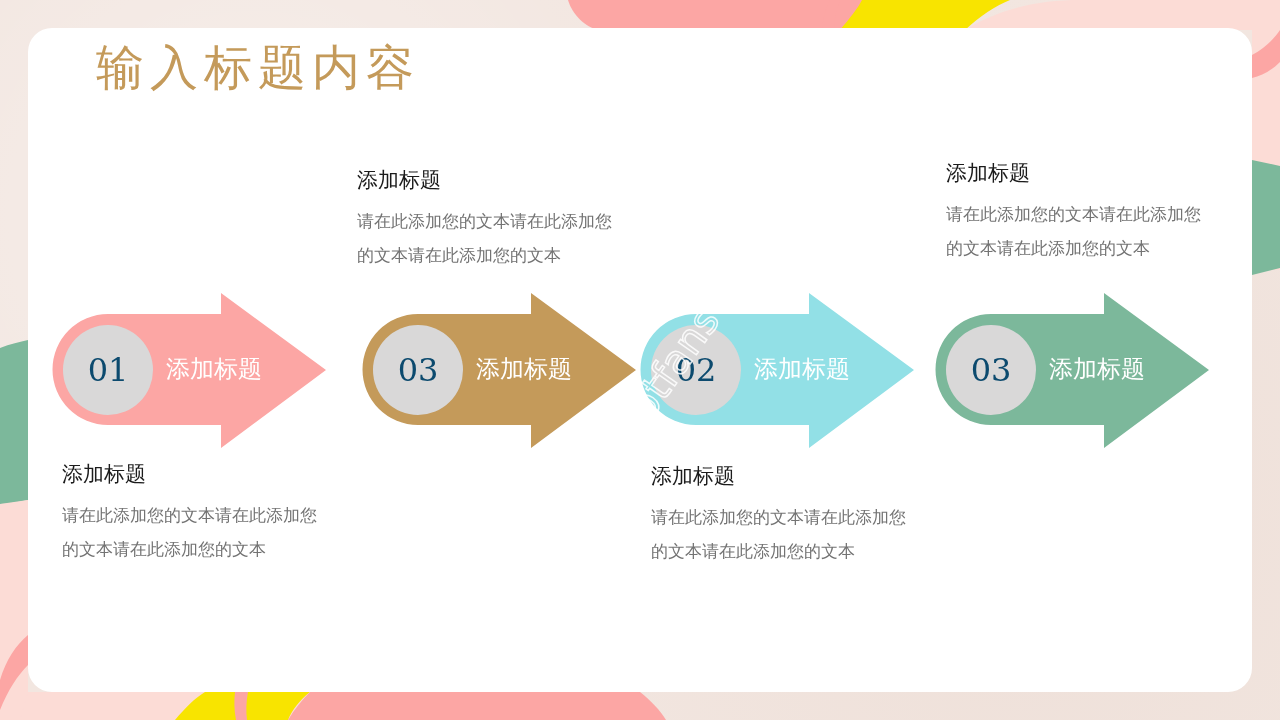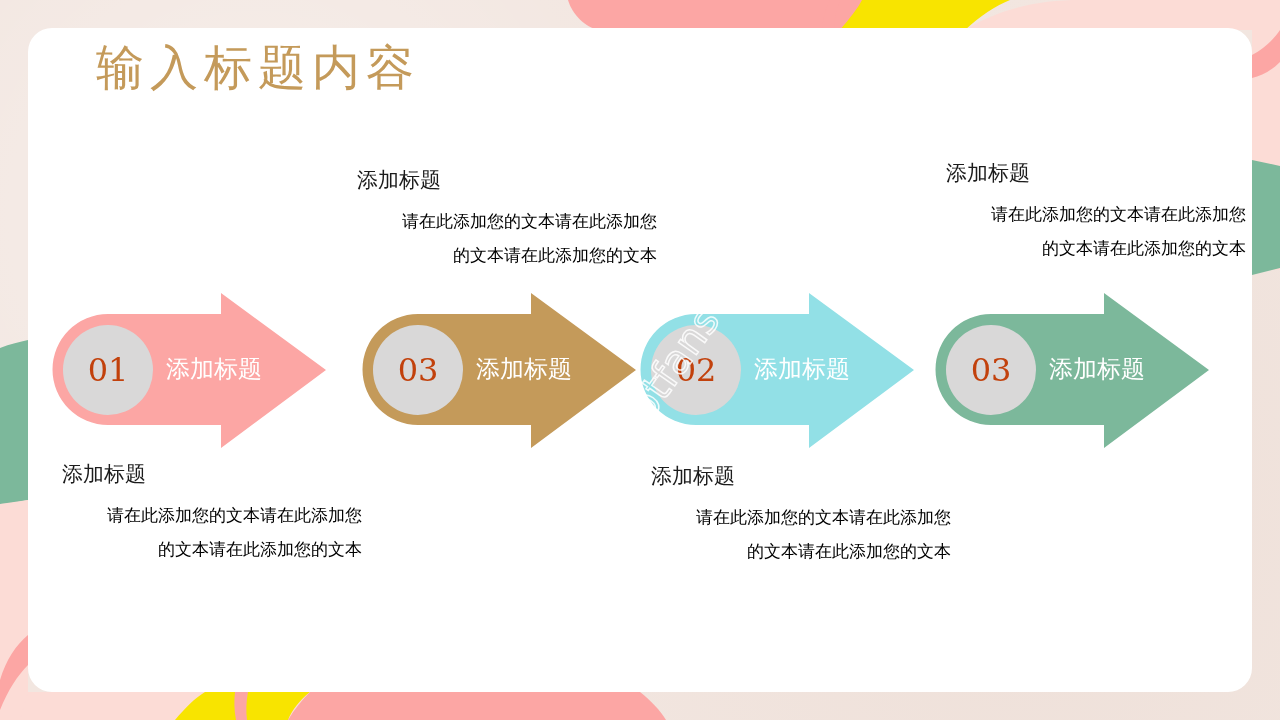--- a/index.html
+++ b/index.html
@@ -27,35 +27,35 @@
       color: #c49a5a;
     }
     .step {
       position: absolute; top: 293px; width: 276px; height: 155px;
     }
     .step svg.arrow { position: absolute; left: 0; top: 0; }
     .step .circle {
       position: absolute; left: 11px; top: 32px; width: 90px; height: 90px;
       border-radius: 50%; background: #d9d8d8;
       display: flex; align-items: center; justify-content: center;
-      color: #c2410c; font-size: 32px;
+      color: #0c4a6e; font-size: 32px;
       font-family: "DejaVu Serif", "Liberation Serif", serif;
     }
     .step .step-label {
       position: absolute; left: 114px; top: 60px;
       color: #ffffff; font-size: 24px; white-space: nowrap;
       font-family: "DejaVu Serif", "Liberation Serif", serif;
     }
     .desc { position: absolute; width: 300px; color: #222; }
     .desc .desc-title {
       font-size: 21px; line-height: 28px; margin-bottom: 10px;
       color: #1c1c1c;
     }
     .desc .desc-body {
-      font-size: 17px; line-height: 34px; color: #000000; text-align: right;
+      font-size: 17px; line-height: 34px; color: #737373;
     }
     .watermark {
       position: absolute; left: 570px; top: 290px; width: 160px; height: 150px;
       pointer-events: none;
     }
   </style>
 </head>
 <body>
 
 <div class="bg-texture"></div>

